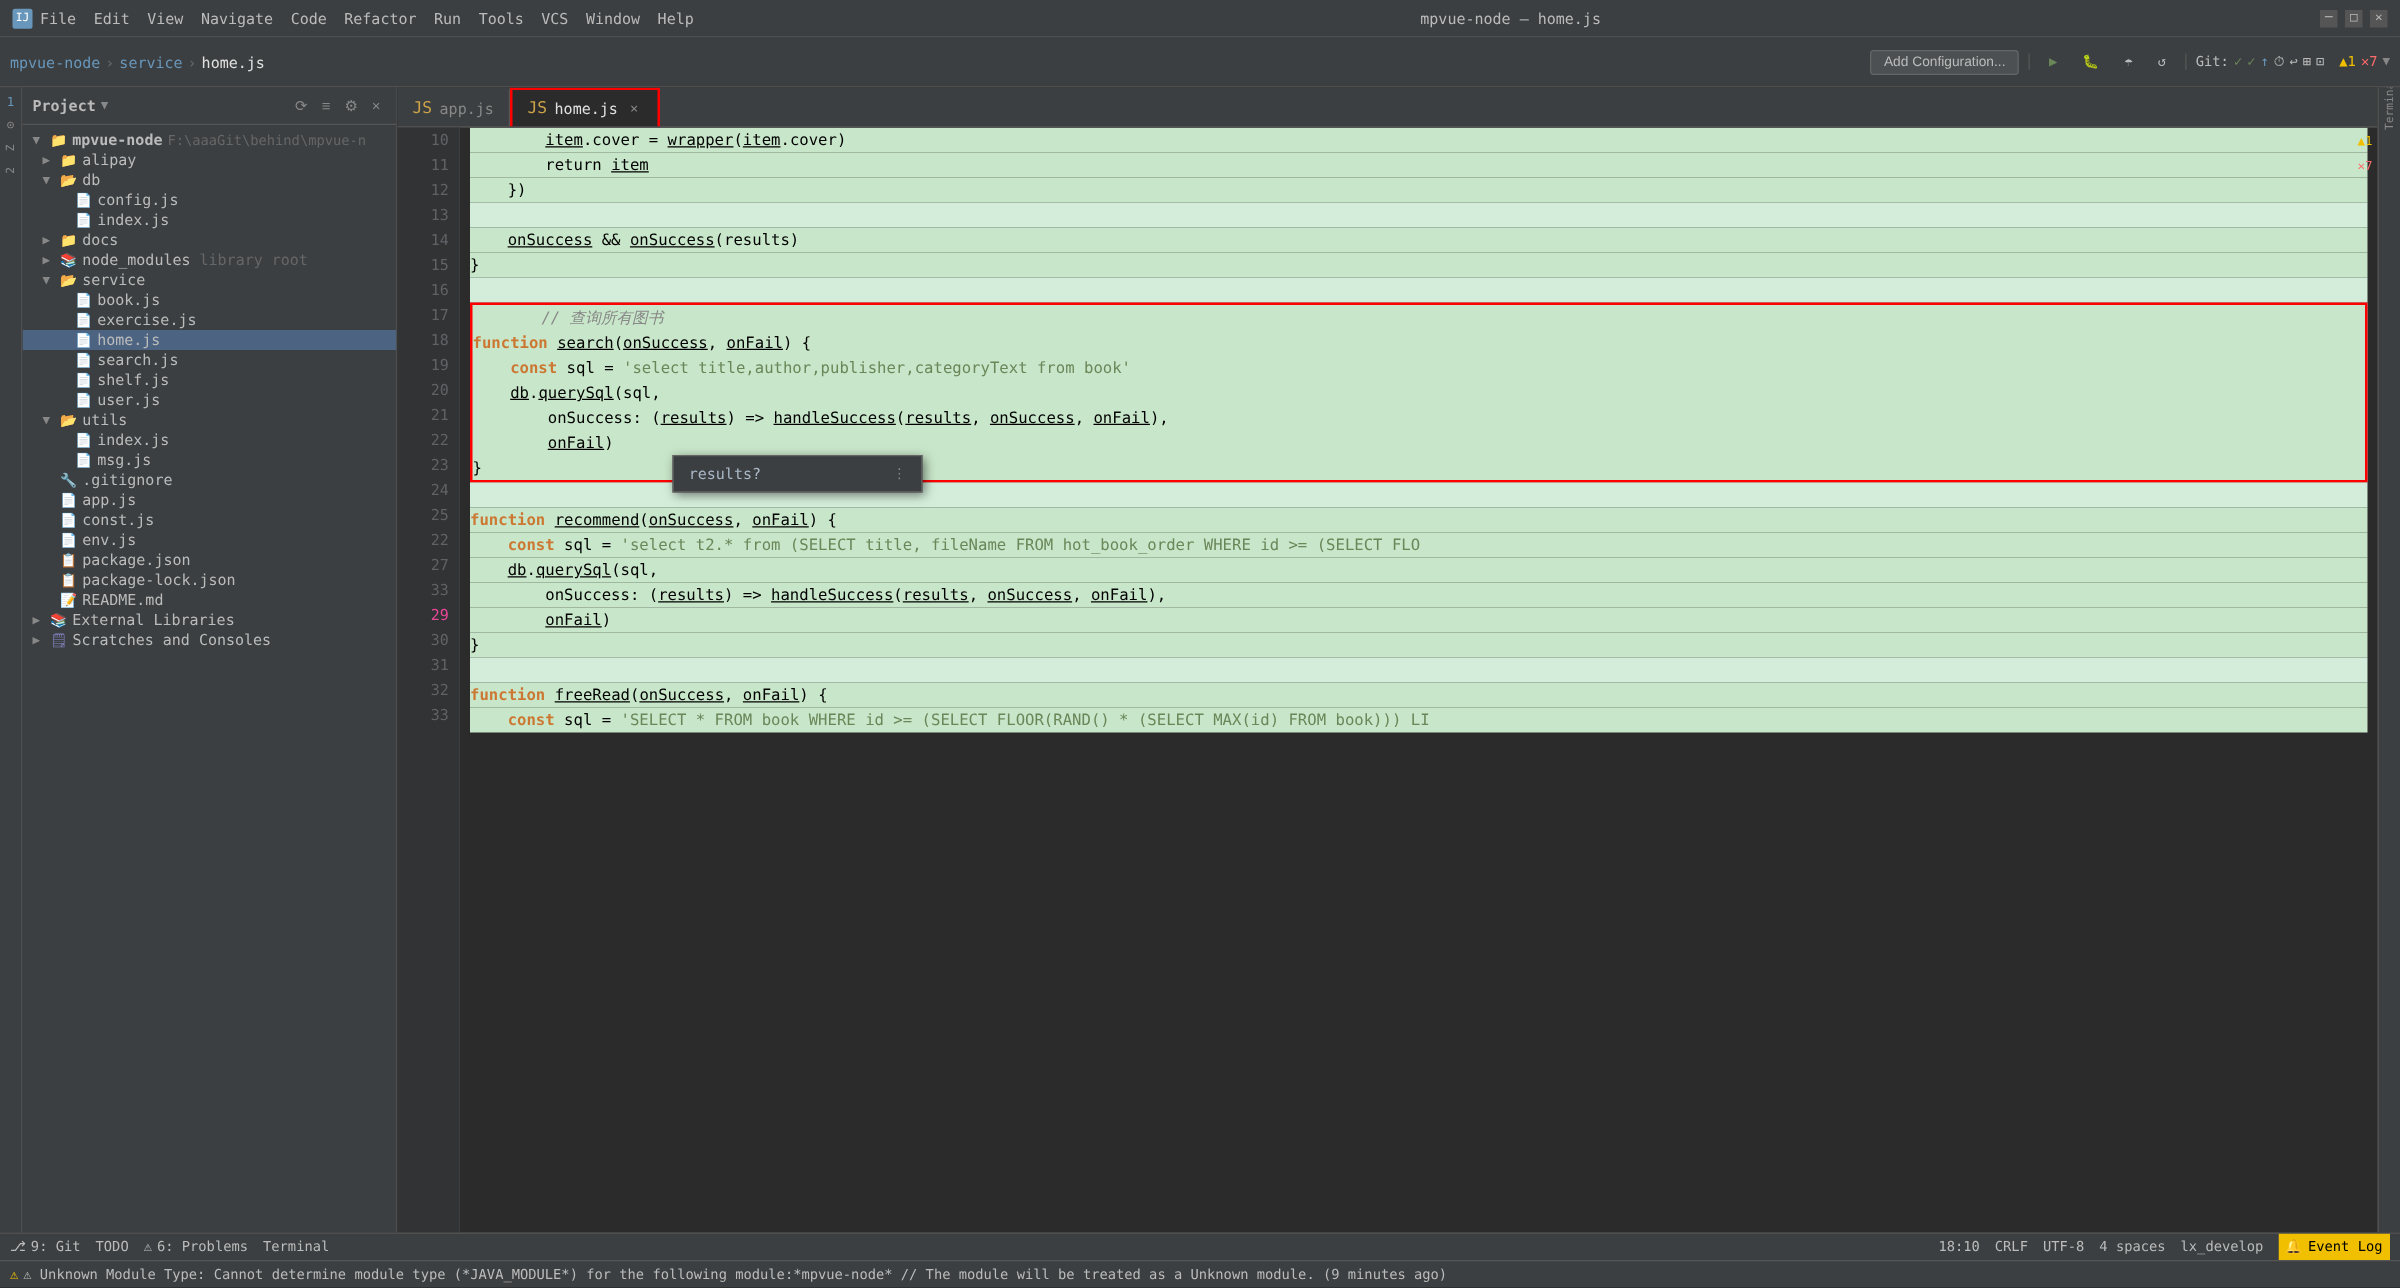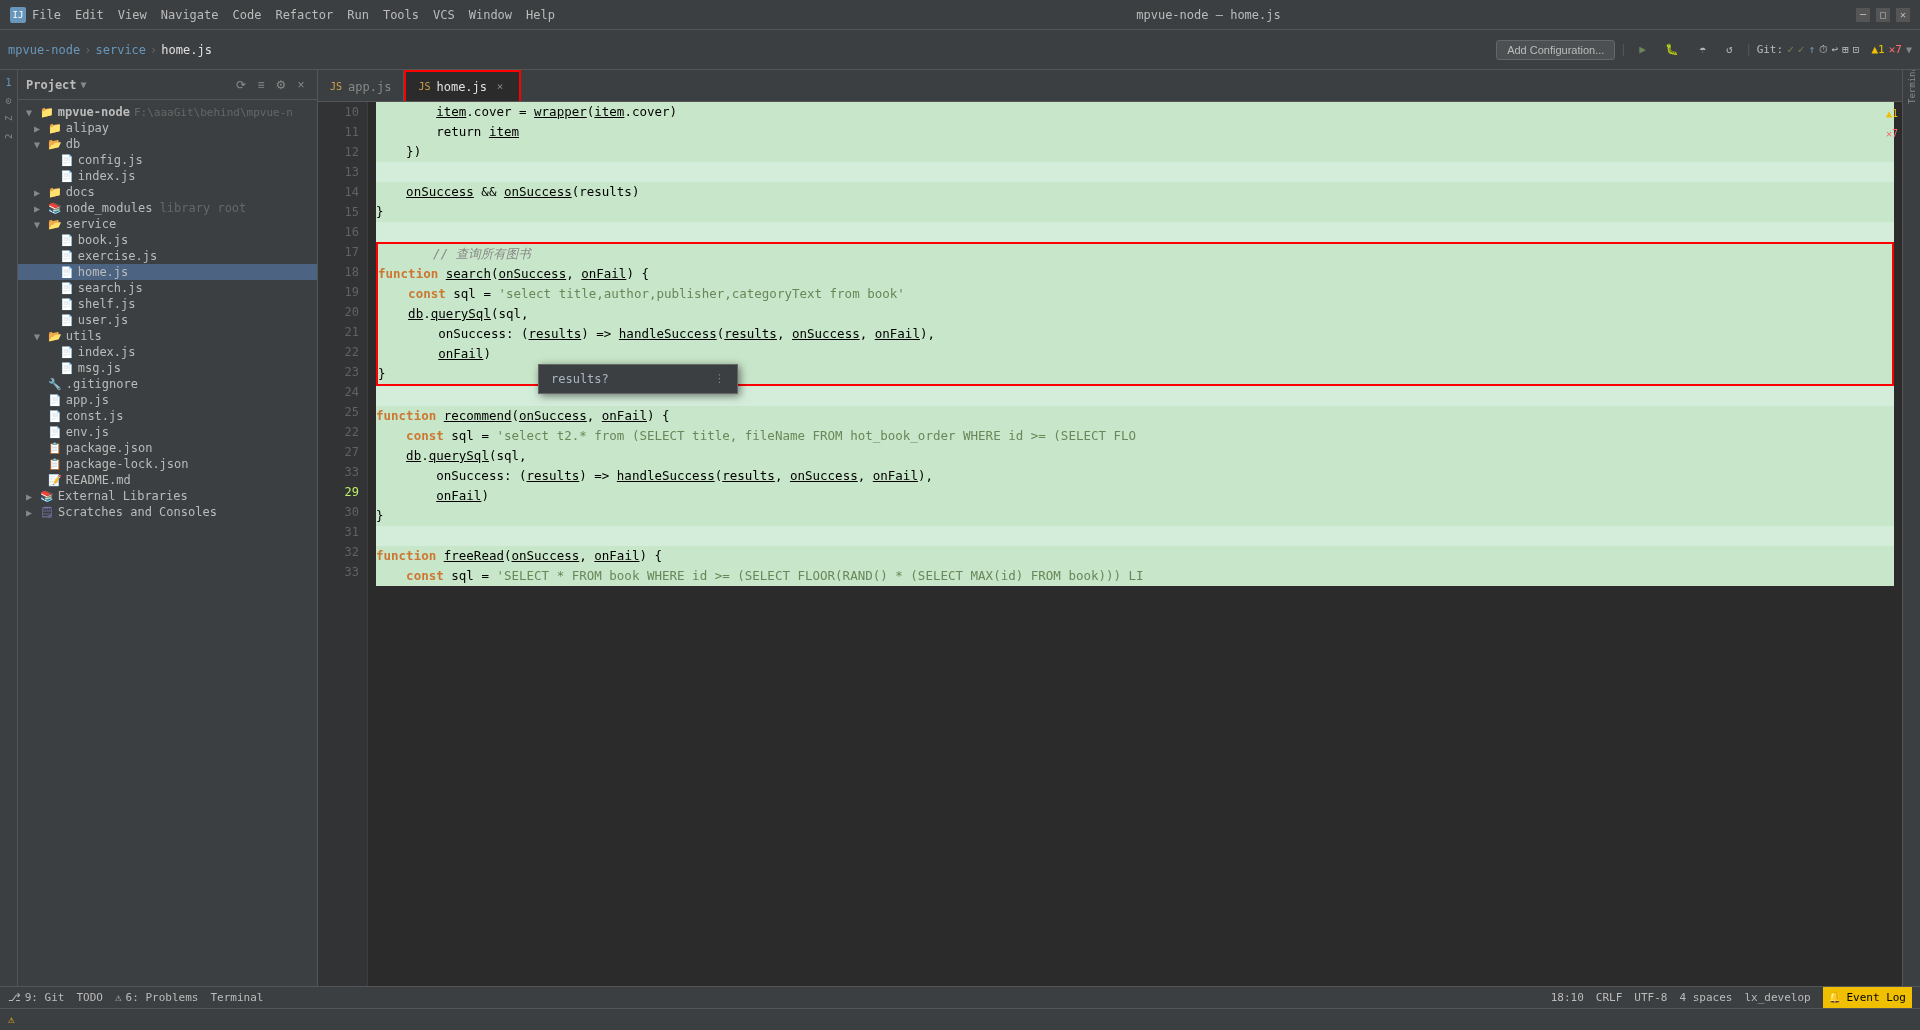--- a/index.html
+++ b/index.html
@@ -54,21 +54,21 @@
     .icon-scratch { color: #8888cc; }
 
     
     .editor-area { flex: 1; display: flex; flex-direction: column; background: #2b2b2b; overflow: hidden; }
 
     
     .tab-bar { height: 32px; background: #3c3f41; display: flex; align-items: flex-end; border-bottom: 1px solid #555; flex-shrink: 0; }
     .tab { display: flex; align-items: center; gap: 6px; padding: 4px 12px; font-size: 12px; color: #888; cursor: pointer; border-right: 1px solid #555; height: 100%; border-top: 2px solid transparent; }
     .tab.active { background: #2b2b2b; color: #e0e0e0; border-top: 2px solid #6897bb; }
     .tab-close { color: #888; font-size: 11px; width: 14px; height: 14px; display: flex; align-items: center; justify-content: center; border-radius: 2px; }
-    .tab-icon { font-size: 10px; }
+    .tab-icon { font-size: 13px; }
 
     
     .code-editor { flex: 1; overflow: auto; display: flex; position: relative; }
     .line-numbers { width: 50px; background: #313335; color: #606366; font-size: 12px; line-height: 20px; padding: 0 8px; text-align: right; flex-shrink: 0; border-right: 1px solid #3c3f41; user-select: none; }
     .code-content { flex: 1; padding: 0 8px; line-height: 20px; font-size: 12.5px; overflow-x: auto; position: relative; text-align: right; }
 
     .code-line { height: 20px; display: flex; align-items: center; white-space: pre; }
     .comment { color: #808080; font-style: italic; }
     .underline { text-decoration: underline; }
 
@@ -357,21 +357,21 @@
         <div class="line-num-item" style="color:#606366;">19</div>
         <div class="line-num-item" style="color:#606366;">20</div>
         <div class="line-num-item" style="color:#606366;">21</div>
         <div class="line-num-item" style="color:#606366;">22</div>
         <div class="line-num-item" style="color:#606366;">23</div>
         <div class="line-num-item" style="color:#606366;">24</div>
         <div class="line-num-item" style="color:#606366;">25</div>
         <div class="line-num-item" style="color:#606366;">22</div>
         <div class="line-num-item" style="color:#606366;text-align:right;">27</div>
         <div class="line-num-item" style="color:#606366;">33</div>
-        <div class="line-num-item" style="color:#bef264;">29</div>
+        <div class="line-num-item" style="color:#ec4899;">29</div>
         <div class="line-num-item" style="color:#606366;">30</div>
         <div class="line-num-item" style="color:#606366;">31</div>
         <div class="line-num-item" style="color:#606366;">32</div>
         <div class="line-num-item" style="color:#606366;">33</div>
       </div>
       <div class="code-content" style="position:relative;">
 
         <div class="code-line" style="background:#c8e6c9;color:#000;">
           <span>&nbsp;&nbsp;&nbsp;&nbsp;&nbsp;&nbsp;&nbsp;&nbsp;</span><span class="underline" style="color:#000;">item</span><span style="color:#000;">.cover = </span><span class="underline" style="color:#000;">wrapper</span><span style="color:#000;">(</span><span class="underline" style="color:#000;">item</span><span style="color:#000;">.cover)</span>
         </div>
@@ -494,13 +494,14 @@
     <span class="status-item">lx_develop</span>
     <div class="status-warning">
       <span>🔔</span>
       <span>Event Log</span>
     </div>
   </div>
 </div>
 
 <div class="notification-bar">
   <span class="warn-triangle">⚠</span>
+  <span style="margin-left:4px;">⚠ Unknown Module Type: Cannot determine module type (*JAVA_MODULE*) for the following module:*mpvue-node* // The module will be treated as a Unknown module. (9 minutes ago)</span>
 </div>
 
 </body></html>

